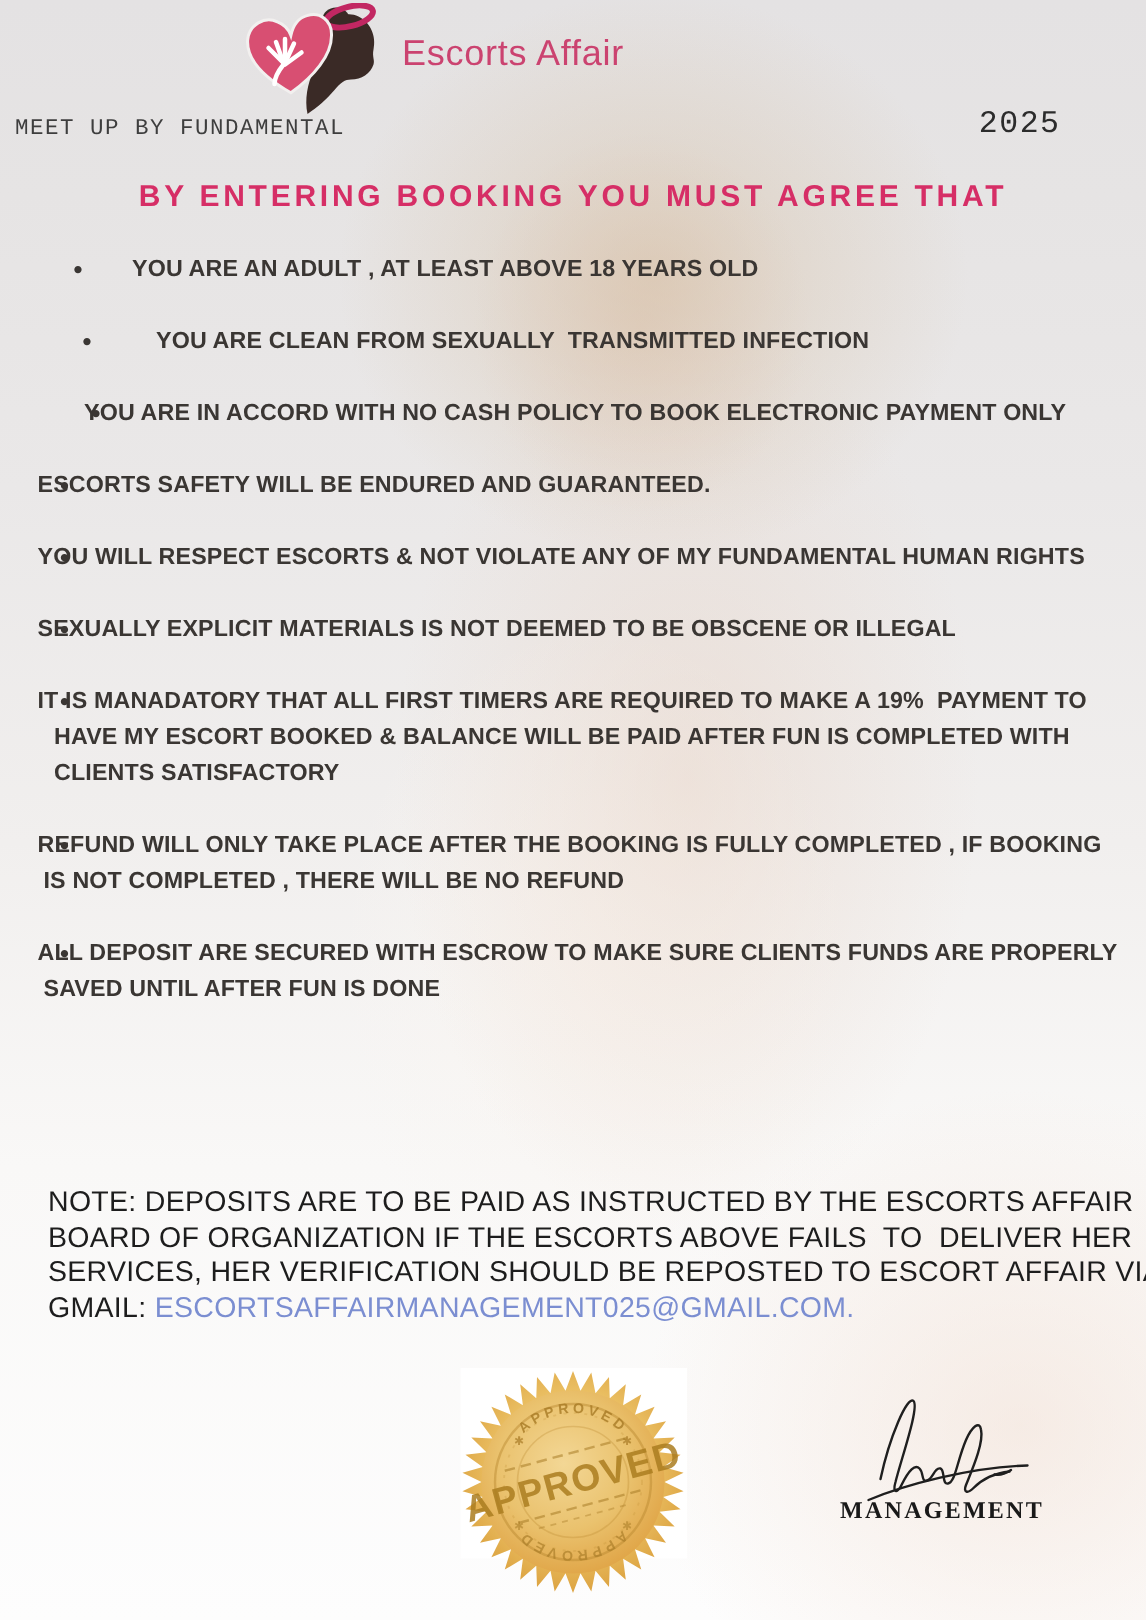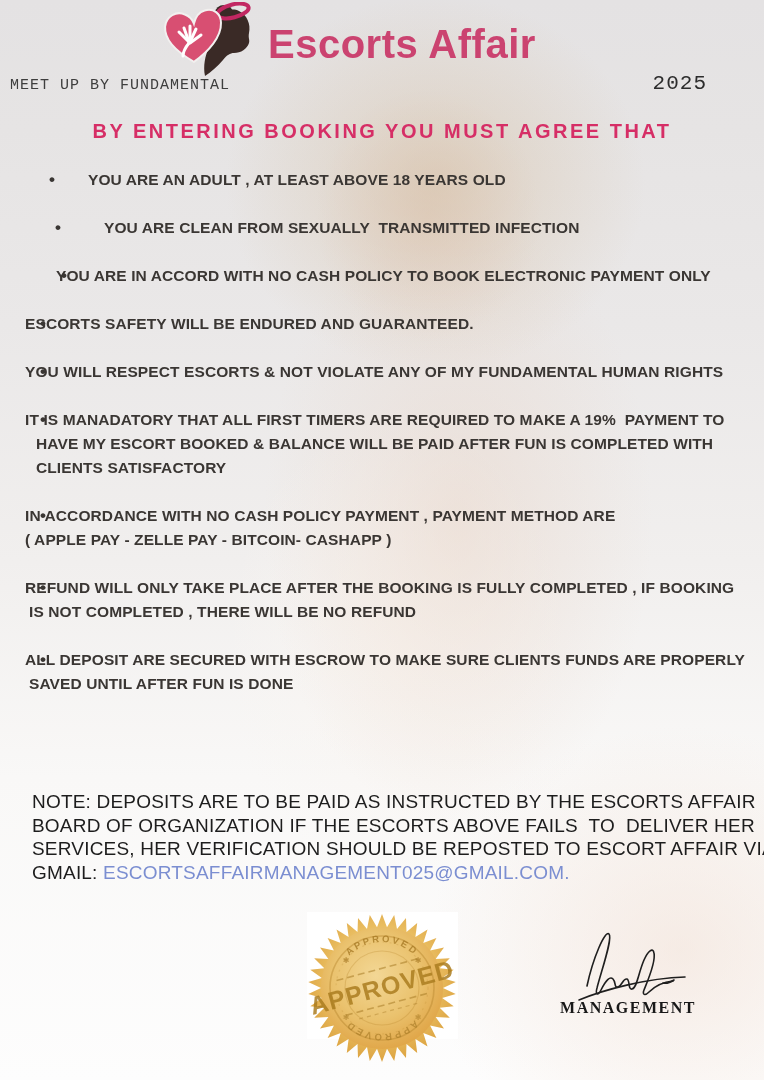--- a/index.html
+++ b/index.html
@@ -11,21 +11,21 @@
       radial-gradient(160px 180px at 56% 20%, rgba(226,203,189,.55), rgba(226,203,189,0) 70%),
       radial-gradient(270px 430px at 60% 48%, rgba(231,209,194,.45), rgba(231,209,194,0) 72%),
       radial-gradient(230px 310px at 52% 60%, rgba(249,245,241,.85), rgba(249,245,241,0) 75%),
       radial-gradient(360px 320px at 89% 88%, rgba(240,220,207,.5), rgba(240,220,207,0) 70%),
       linear-gradient(180deg,#e4e2e3 0%,#e6e4e4 12%,#eae8e8 30%,#f1efee 52%,#f9f8f7 72%,#fdfdfd 100%);
   }
   
   .logo-icon{position:absolute;left:160px;top:2px;width:102px;height:78px;}
   .brand{
     position:absolute;left:268px;top:22px;
-    font-size:40px;font-weight:700;letter-spacing:.5px;
+    font-size:24px;font-weight:400;letter-spacing:.5px;
     color:var(--brand-pink,#cb4370);
   }
   .tagline{
     position:absolute;left:10px;top:77px;
     font-family:"Liberation Mono",monospace;
     font-size:15px;letter-spacing:1px;color:#3e3e3e;white-space:pre;
   }
   .year{
     position:absolute;right:57px;top:72px;
     font-family:"Liberation Mono",monospace;
@@ -98,28 +98,27 @@
       </li>
       <li class="term term-3">
         <div class="tline">YOU ARE IN ACCORD WITH NO CASH POLICY TO BOOK ELECTRONIC PAYMENT ONLY</div>
       </li>
       <li class="term term-4">
         <div class="tline">ESCORTS SAFETY WILL BE ENDURED AND GUARANTEED.</div>
       </li>
       <li class="term term-5">
         <div class="tline">YOU WILL RESPECT ESCORTS &amp; NOT VIOLATE ANY OF MY FUNDAMENTAL HUMAN RIGHTS</div>
       </li>
+      <li class="term term-6">
+        <div class="tline">SEXUALLY EXPLICIT MATERIALS IS NOT DEEMED TO BE OBSCENE OR ILLEGAL</div>
+      </li>
       <li class="term term-7">
         <div class="tline">IT IS MANADATORY THAT ALL FIRST TIMERS ARE REQUIRED TO MAKE A 19%  PAYMENT TO</div>
         <div class="tline cont">HAVE MY ESCORT BOOKED &amp; BALANCE WILL BE PAID AFTER FUN IS COMPLETED WITH</div>
         <div class="tline cont">CLIENTS SATISFACTORY</div>
-      </li>
-      <li class="term term-8">
-        <div class="tline">IN ACCORDANCE WITH NO CASH POLICY PAYMENT , PAYMENT METHOD ARE</div>
-        <div class="tline cont">( APPLE PAY - ZELLE PAY - BITCOIN- CASHAPP )</div>
       </li>
       <li class="term term-9">
         <div class="tline">REFUND WILL ONLY TAKE PLACE AFTER THE BOOKING IS FULLY COMPLETED , IF BOOKING</div>
         <div class="tline cont">IS NOT COMPLETED , THERE WILL BE NO REFUND</div>
       </li>
       <li class="term term-10">
         <div class="tline">ALL DEPOSIT ARE SECURED WITH ESCROW TO MAKE SURE CLIENTS FUNDS ARE PROPERLY</div>
         <div class="tline cont">SAVED UNTIL AFTER FUN IS DONE</div>
       </li>
     </ul>

